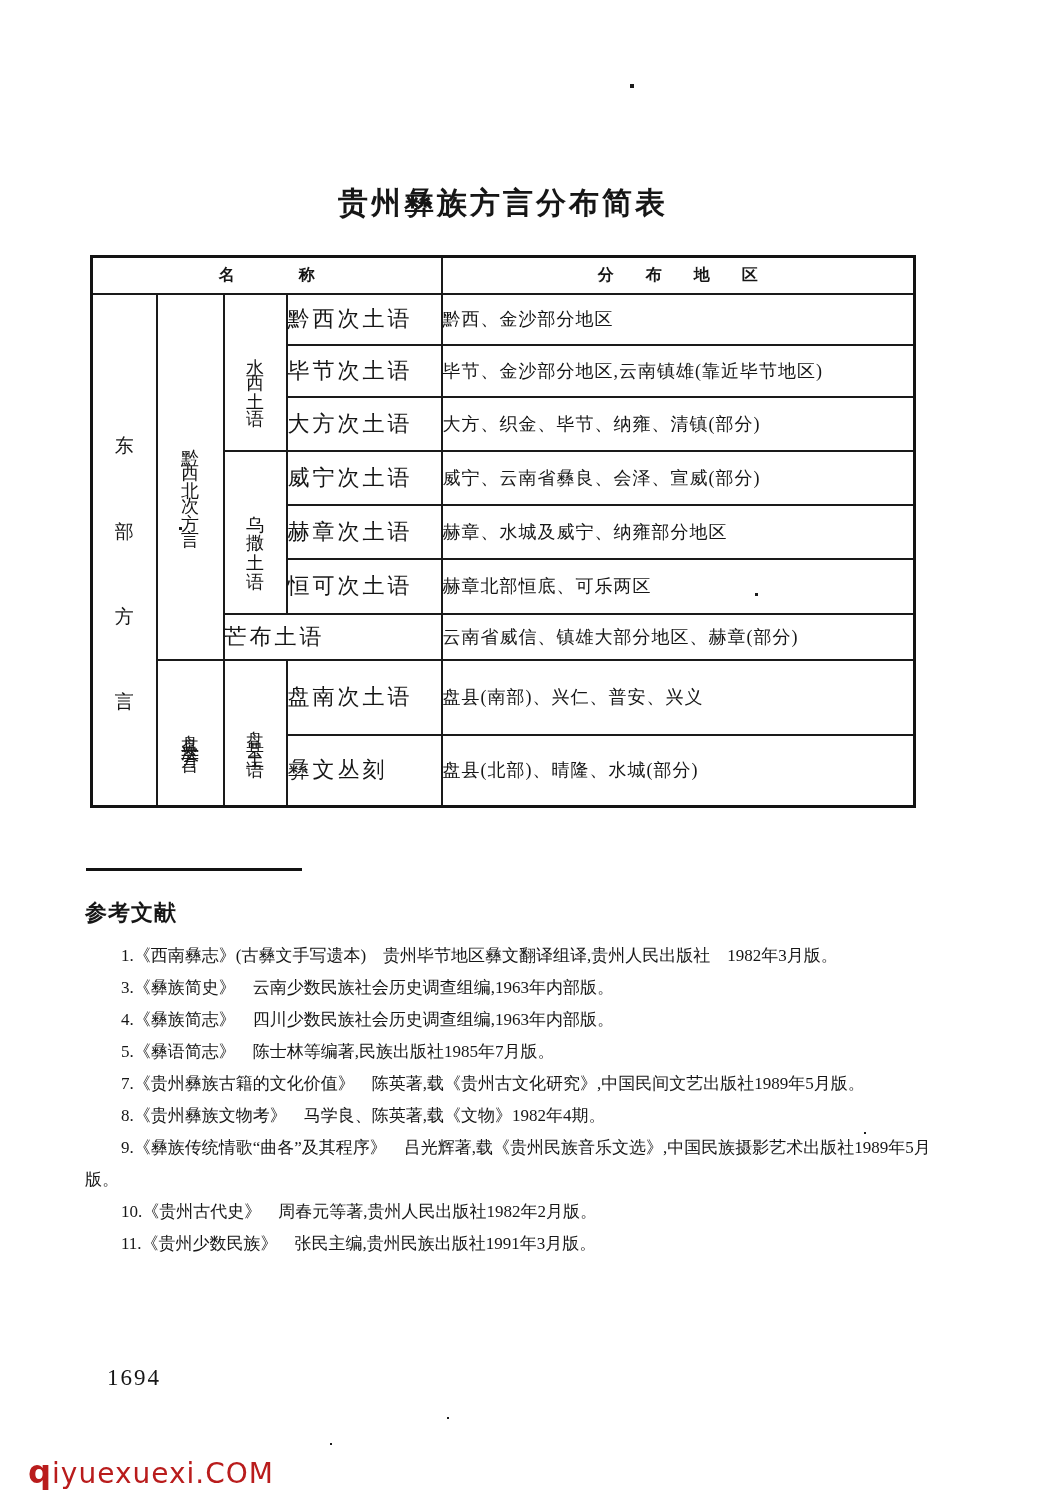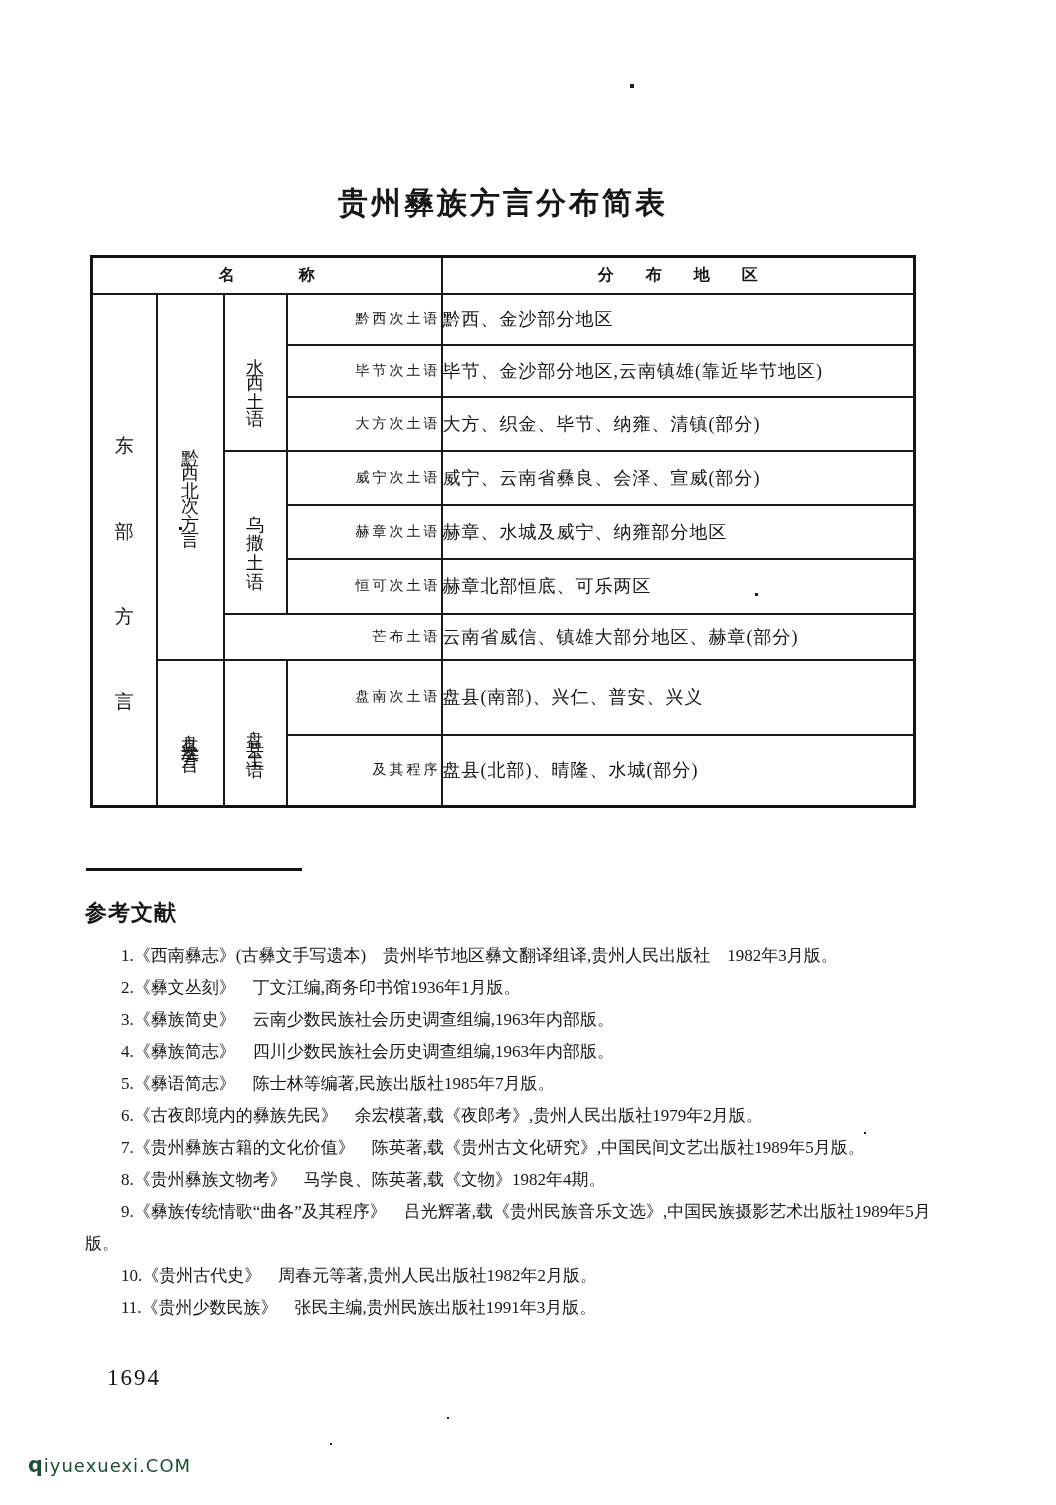--- a/index.html
+++ b/index.html
@@ -49,22 +49,22 @@
     white-space: nowrap;
     font-size: 18px;
   }
   .v-dialect  { font-size: 19px; letter-spacing: 85px; transform: translateY(42px); }
   .v-sub1     { letter-spacing: 16px; transform: translateY(8px); }
   .v-vern1    { letter-spacing: 17px; transform: translateY(8px); }
   .v-vern2    { letter-spacing: 19px; transform: translateY(9px); }
   .v-sub2     { letter-spacing: 5px;  transform: translateY(2px); }
   .v-vern3    { letter-spacing: 10px; transform: translateY(5px); }
   td.namecell {
-    text-align: right;
-    font-size: 14px;
+    text-align: left;
+    font-size: 22px;
     letter-spacing: 3px;
     white-space: nowrap;
   }
   td.regioncell {
     text-align: left;
     font-size: 18px;
     letter-spacing: 1px;
     padding-left: 15px;
     white-space: nowrap;
     margin-left: 32px;
@@ -94,22 +94,22 @@
   }
   .page-number {
     position: absolute;
     left: 107px; top: 1365px;
     font-size: 23px;
     letter-spacing: 2px;
   }
   .watermark {
     position: absolute;
     left: 28px; top: 1453px;
-    font-size: 18px;
-    color: #14532d;
+    font-size: 28px;
+    color: #b91c1c;
     font-family: "DejaVu Sans", sans-serif;
     letter-spacing: 1px;
   }
   .watermark::first-letter { font-weight: bold; font-size: 1.15em; }
   .speck { position: absolute; background: #1c1c1c; }
 </style>
 </head>
 <body>
 
 <div class="page">
@@ -161,36 +161,34 @@
       <td class="namecell" colspan="2">芒布土语</td>
       <td class="regioncell">云南省威信、镇雄大部分地区、赫章(部分)</td>
     </tr>
     <tr style="height:75px">
       <td class="vcell" rowspan="2"><span class="vtext v-sub2">盘县次方言</span></td>
       <td class="vcell" rowspan="2"><span class="vtext v-vern3">盘县土语</span></td>
       <td class="namecell">盘南次土语</td>
       <td class="regioncell">盘县(南部)、兴仁、普安、兴义</td>
     </tr>
     <tr style="height:72px">
-      <td class="namecell">及其程序</td>
+      <td class="namecell">彝文丛刻</td>
       <td class="regioncell">盘县(北部)、晴隆、水城(部分)</td>
     </tr>
   </tbody>
     </table>
 
   <div class="ref-divider"></div>
 
   <div class="refs">
     <h3 class="refs-heading">参考文献</h3>
     <p class="ref-item">1.《西南彝志》(古彝文手写遗本)　贵州毕节地区彝文翻译组译,贵州人民出版社　1982年3月版。</p>
-    <p class="ref-item">2.《彝文丛刻》　丁文江编,商务印书馆1936年1月版。</p>
     <p class="ref-item">3.《彝族简史》　云南少数民族社会历史调查组编,1963年内部版。</p>
     <p class="ref-item">4.《彝族简志》　四川少数民族社会历史调查组编,1963年内部版。</p>
     <p class="ref-item">5.《彝语简志》　陈士林等编著,民族出版社1985年7月版。</p>
-    <p class="ref-item">6.《古夜郎境内的彝族先民》　余宏模著,载《夜郎考》,贵州人民出版社1979年2月版。</p>
     <p class="ref-item">7.《贵州彝族古籍的文化价值》　陈英著,载《贵州古文化研究》,中国民间文艺出版社1989年5月版。</p>
     <p class="ref-item">8.《贵州彝族文物考》　马学良、陈英著,载《文物》1982年4期。</p>
     <p class="ref-item">9.《彝族传统情歌“曲各”及其程序》　吕光辉著,载《贵州民族音乐文选》,中国民族摄影艺术出版社1989年5月版。</p>
     <p class="ref-item">10.《贵州古代史》　周春元等著,贵州人民出版社1982年2月版。</p>
     <p class="ref-item">11.《贵州少数民族》　张民主编,贵州民族出版社1991年3月版。</p>
   </div>
 
   <div class="page-number">1694</div>
 
   <div class="watermark">qiyuexuexi.COM</div>

